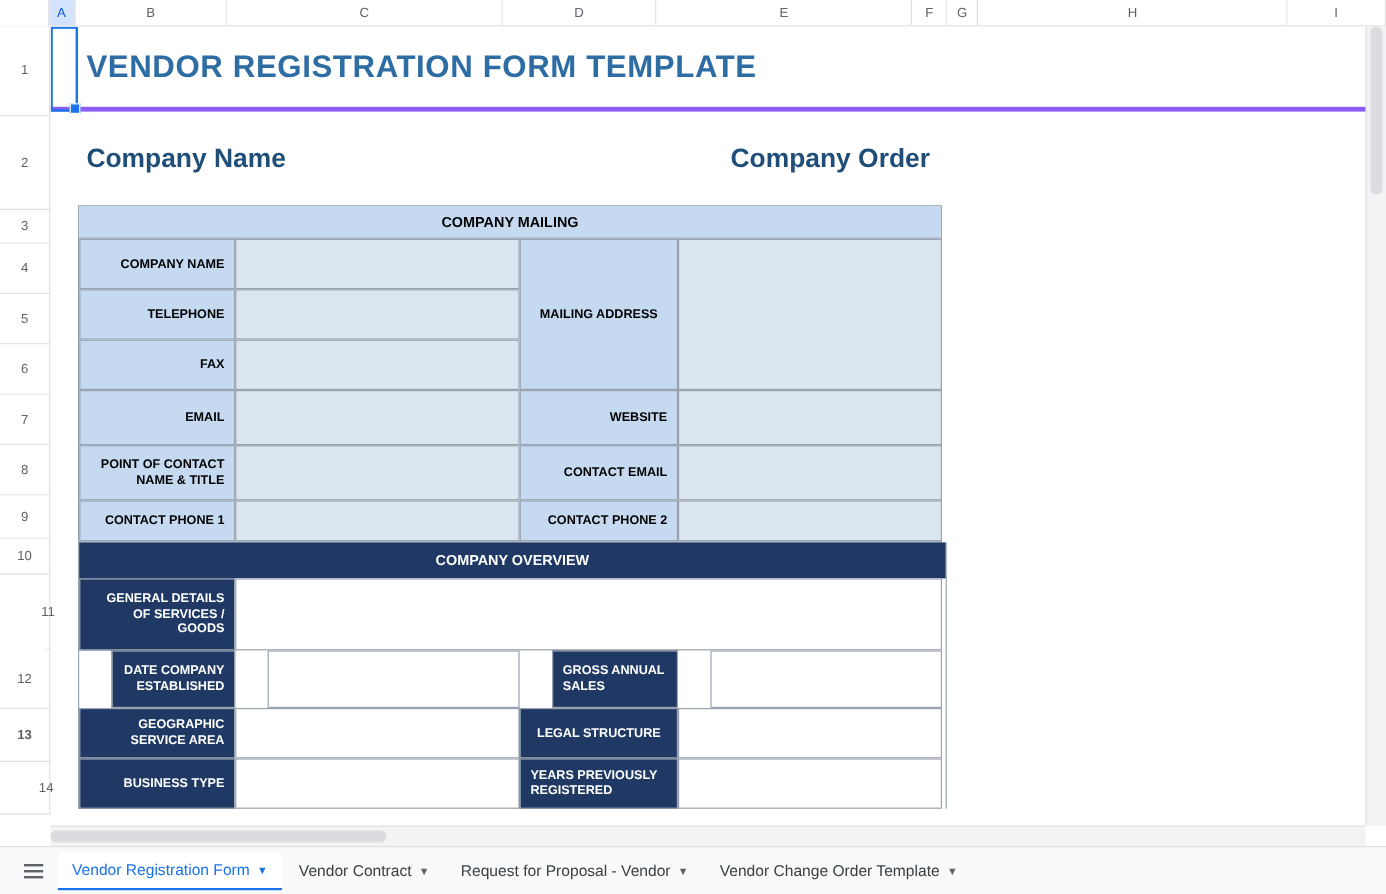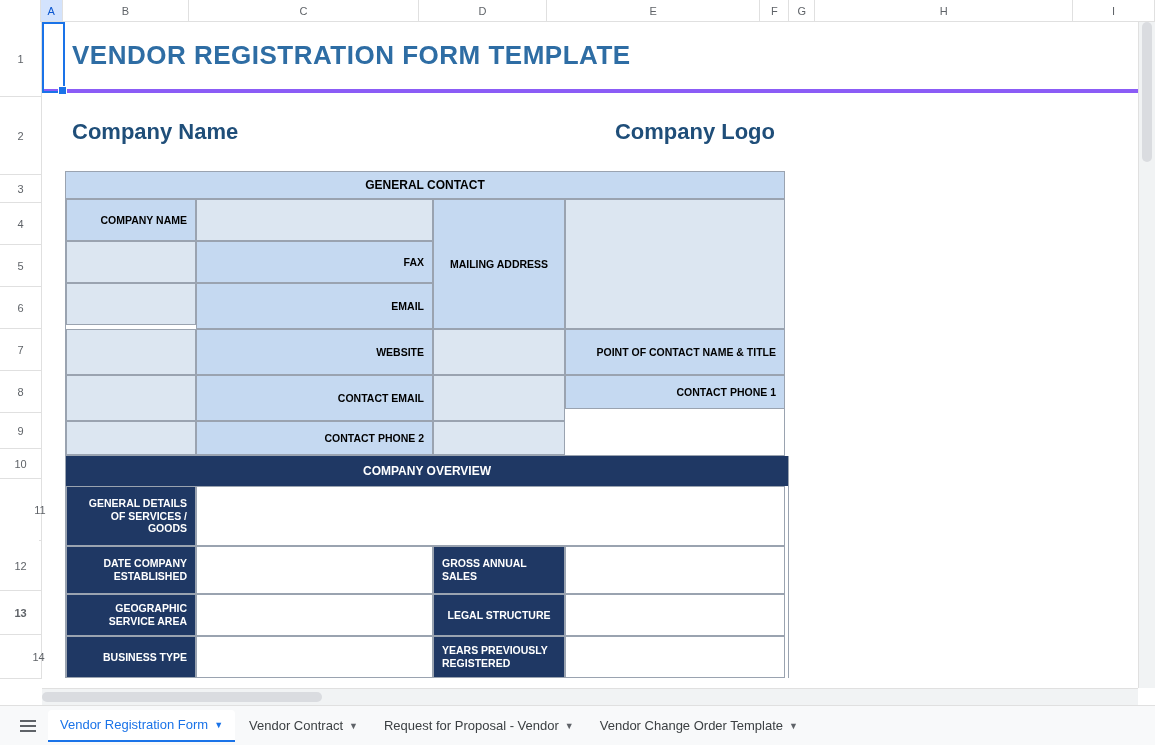--- a/index.html
+++ b/index.html
@@ -45,21 +45,21 @@
   .h34 { height: 34px; }
   
   
   .overview-section { margin-left: 23px; width: 724px; border-left: 1px solid #9aa3b0; border-right: 1px solid #9aa3b0; }
   .overview-grid { display: grid; grid-template-columns: 130px 237px 132px 220px; }
   .label-dark { background: #1f3864; color: #fff; font-size: 10.5px; font-weight: bold; text-align: right; padding: 0 8px; border: 0.5px solid #9aa3b0; display: flex; align-items: center; justify-content: flex-end; line-height: 1.2; }
   .label-dark.center { justify-content: center; text-align: left; }
   .value-white { background: #fff; border: 0.5px solid #9aa3b0; }
   .span3 { grid-column: span 3; }
   .h60 { height: 60px; }
-  .h48 { height: 48px; }
+  .h48 { height: 48px; margin-left: 27px; }
   .h42o { height: 42px; }
   
   
   .hscroll { position: absolute; bottom: 40px; left: 42px; right: 17px; height: 17px; background: #f1f3f4; border-top: 1px solid #e0e0e0; }
   .hscroll-thumb { position: absolute; left: 0; top: 3px; width: 280px; height: 10px; background: #dadce0; border-radius: 5px; }
   .vscroll { position: absolute; right: 0; top: 22px; bottom: 57px; width: 17px; background: #f1f3f4; border-left: 1px solid #e0e0e0; }
   .vscroll-thumb { position: absolute; top: 0; left: 3px; width: 10px; height: 140px; background: #dadce0; border-radius: 5px; }
   
   
   .sheet-bar { position: absolute; bottom: 0; left: 0; right: 0; height: 40px; background: #f8f9fa; border-top: 1px solid #e0e0e0; display: flex; align-items: center; padding-left: 10px; gap: 2px; }
@@ -106,31 +106,32 @@
 
 <div class="grid-area">
   <div class="active-cell"></div>
 
   <div class="title-row">
     <span class="title-text">VENDOR REGISTRATION FORM TEMPLATE</span>
   </div>
 
   <div class="company-row">
     <span class="company-name-text">Company Name</span>
-    <span class="company-logo-text">Company Logo</span>
+    <span class="company-logo-text">Company Order</span>
   </div>
 
   <div class="contact-section">
-    <div class="section-header-light">GENERAL CONTACT</div>
+    <div class="section-header-light">COMPANY MAILING</div>
     <div class="contact-grid">
       <div class="label-cell h42">COMPANY NAME</div>
       <div class="value-cell h42"></div>
       <div class="label-cell mailing-label" style="justify-content:center;text-align:center;">MAILING ADDRESS</div>
       <div class="value-cell mailing-value"></div>
 
+      <div class="label-cell h42">TELEPHONE</div>
       <div class="value-cell h42"></div>
 
       <div class="label-cell h42">FAX</div>
       <div class="value-cell h42"></div>
 
       <div class="label-cell h40">EMAIL</div>
       <div class="value-cell h40"></div>
       <div class="label-cell h40">WEBSITE</div>
       <div class="value-cell h40"></div>
 

